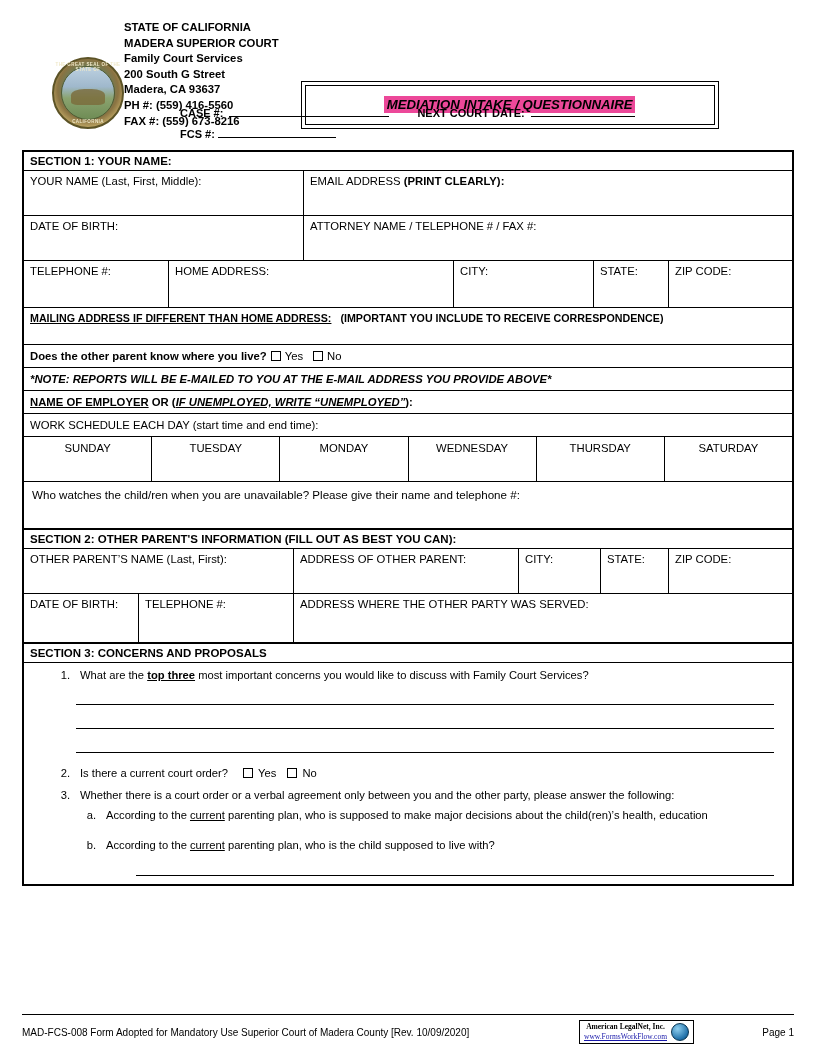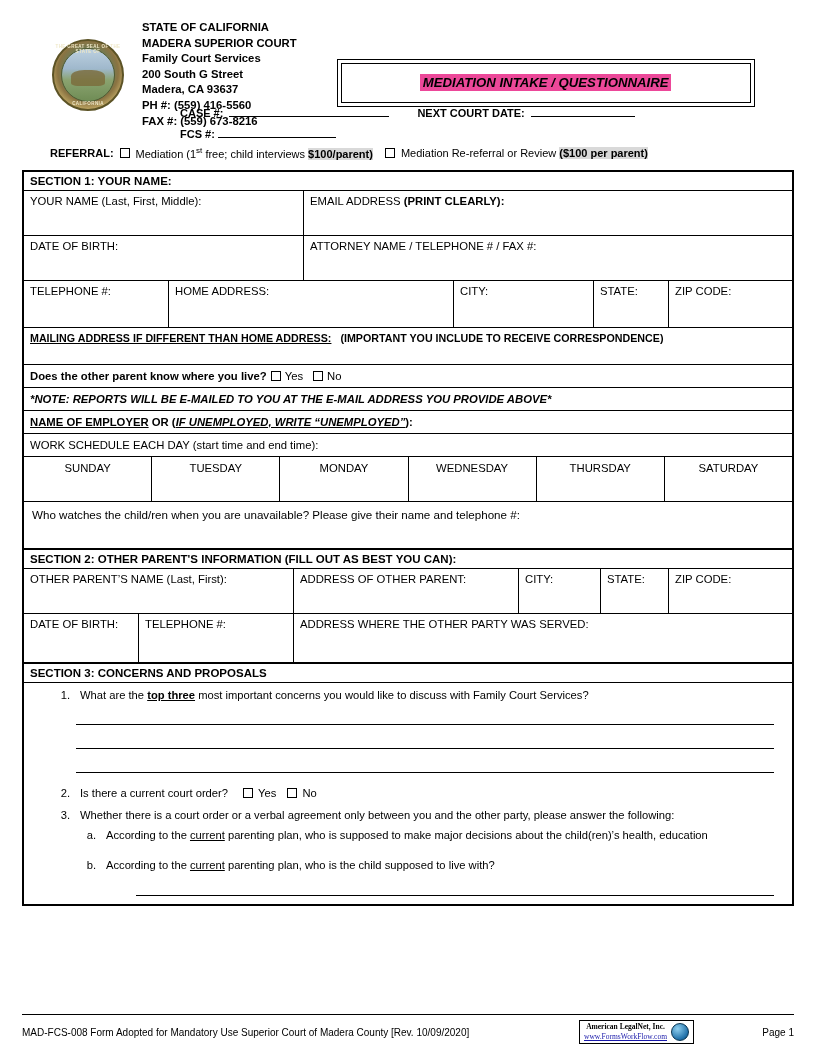--- a/index.html
+++ b/index.html
@@ -19,22 +19,22 @@
     position: relative;
     width: 816px;
     height: 1056px;
     box-sizing: border-box;
     padding: 18px 22px 0 22px;
   }
 
   
   .header {
     display: flex;
-    align-items: center;
-    gap: 18px;
+    align-items: flex-end;
+    gap: 0;
   }
   .seal {
     width: 72px;
     height: 72px;
     margin-left: 30px;
     margin-top: 2px;
     flex: 0 0 auto;
     position: relative;
   }
   .seal .ring {
@@ -319,27 +319,20 @@
     <span class="ul" style="width:160px;height:13px;"></span>
     <span class="lbl" style="margin-left:22px;">NEXT COURT DATE:</span>
     <span class="ul" style="width:104px;height:13px;"></span>
   </div>
 
   <div class="fcsline">
     <span>FCS #:</span>
     <span class="ul" style="width:118px;height:13px;"></span>
   </div>
 
-  <div class="referral">
-    <span>REFERRAL:</span>
-    <span class="cb"></span>
-    <span class="normal"><span>Mediation (1</span><sup>st</sup><span> free; child interviews </span><b class="hl">$100/parent)</b></span>
-    <span class="cb" style="margin-left:8px;"></span>
-    <span class="normal"><span>Mediation Re-referral or Review </span><b class="hl">($100 per parent)</b></span>
-  </div>
 
   <div class="formbox">
 
     <div class="sec-head top">SECTION 1: YOUR NAME:</div>
 
     <div class="row">
       <div class="cell h44" style="width:280px;">
         <span>YOUR NAME (Last, First, Middle):</span>
       </div>
       <div class="cell h44" style="flex:1 1 auto;">

